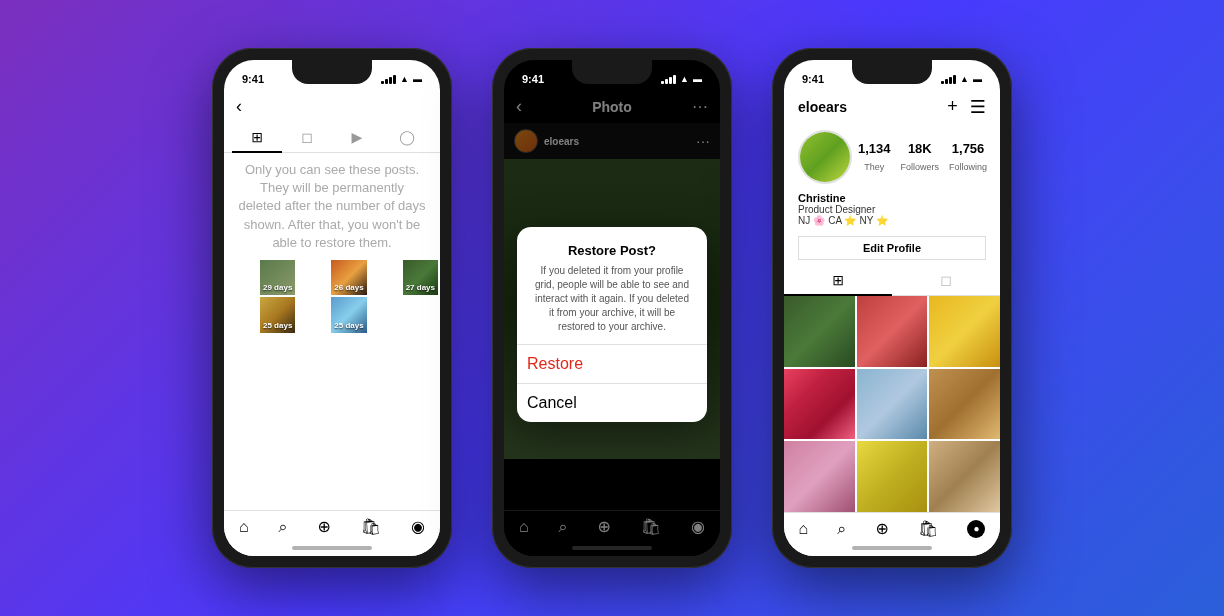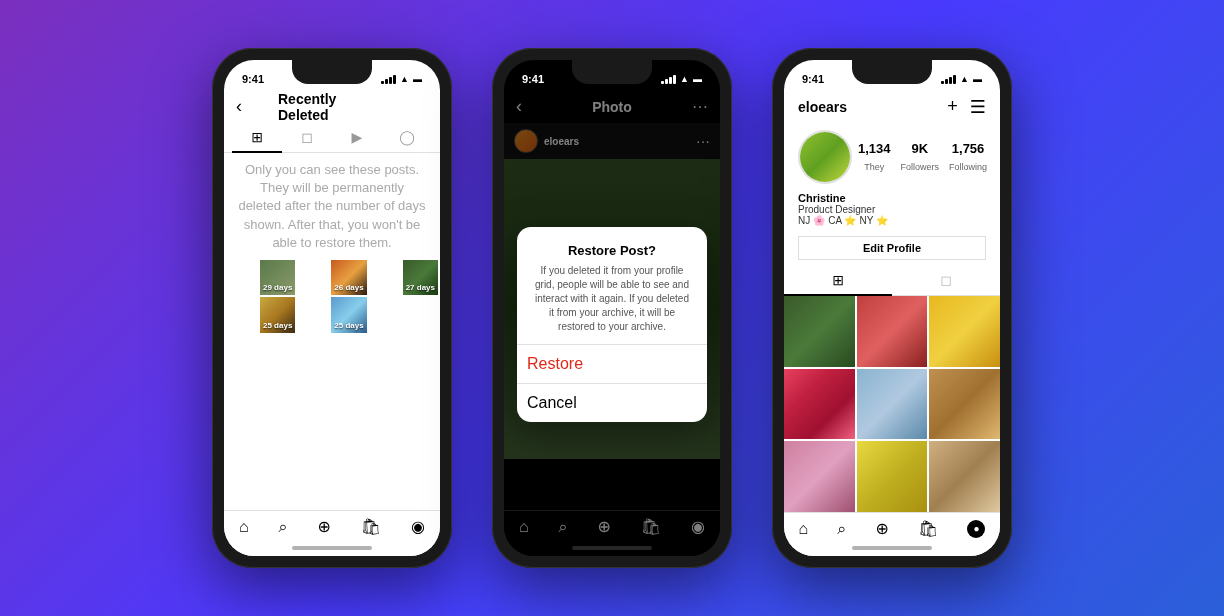--- a/index.html
+++ b/index.html
@@ -330,21 +330,20 @@
           <div class="signal-bar" style="height:7px"></div>
           <div class="signal-bar" style="height:9px"></div>
         </div>
         <span class="wifi-icon">▲</span>
         <span class="battery-icon">▬</span>
       </div>
     </div>
     <div class="phone1-content">
       <div class="p1-header">
         <span class="back-arrow">‹</span>
-        <span class="p1-title">Recently Deleted</span>
       </div>
       <div class="p1-tabs">
         <div class="p1-tab active">⊞</div>
         <div class="p1-tab">◻</div>
         <div class="p1-tab">▶</div>
         <div class="p1-tab">◯</div>
       </div>
       <p class="p1-notice">Only you can see these posts. They will be permanently deleted after the number of days shown. After that, you won't be able to restore them.</p>
       <div class="p1-grid">
         <div class="p1-thumb c1">
@@ -459,21 +458,21 @@
       <div class="p3-stats">
         <div class="p3-avatar">
           <div class="p3-avatar-img"></div>
         </div>
         <div class="p3-counts">
           <div class="p3-count-item">
             <span class="p3-count-num">1,134</span>
             <span class="p3-count-label">They</span>
           </div>
           <div class="p3-count-item">
-            <span class="p3-count-num">9K</span>
+            <span class="p3-count-num">18K</span>
             <span class="p3-count-label">Followers</span>
           </div>
           <div class="p3-count-item">
             <span class="p3-count-num">1,756</span>
             <span class="p3-count-label">Following</span>
           </div>
         </div>
       </div>
       <div class="p3-bio">
         <div class="p3-name">Christine</div>

